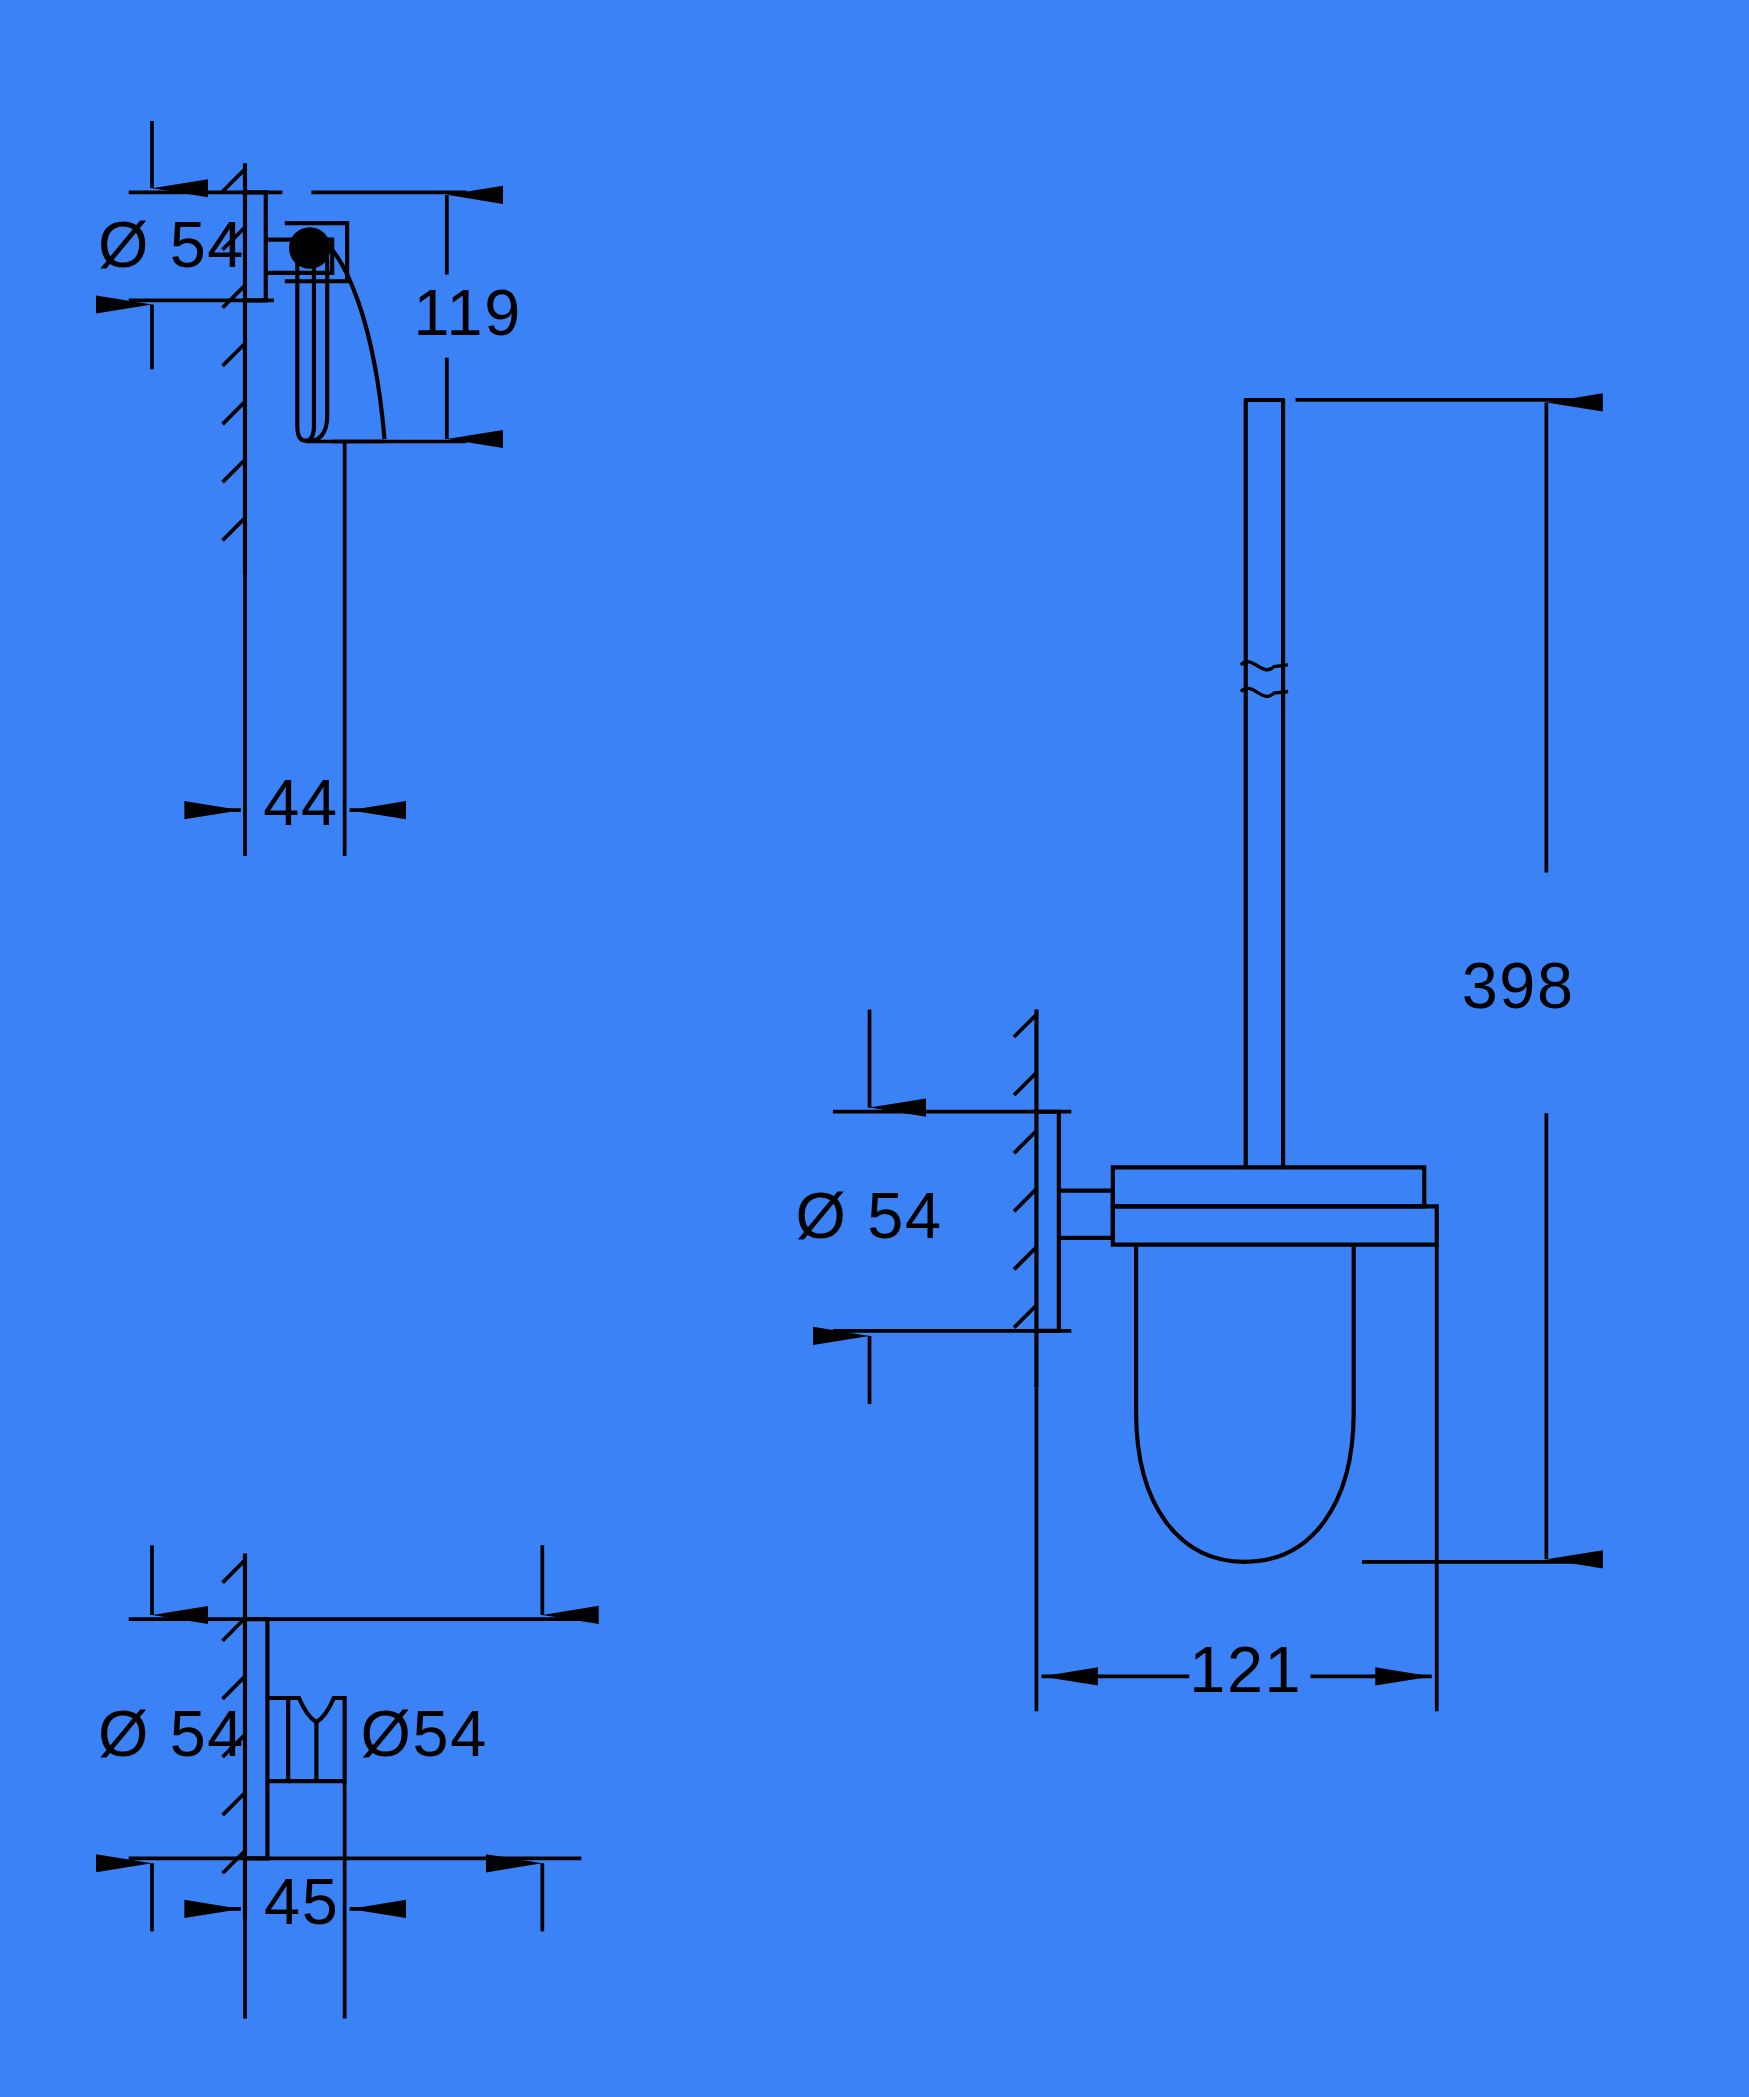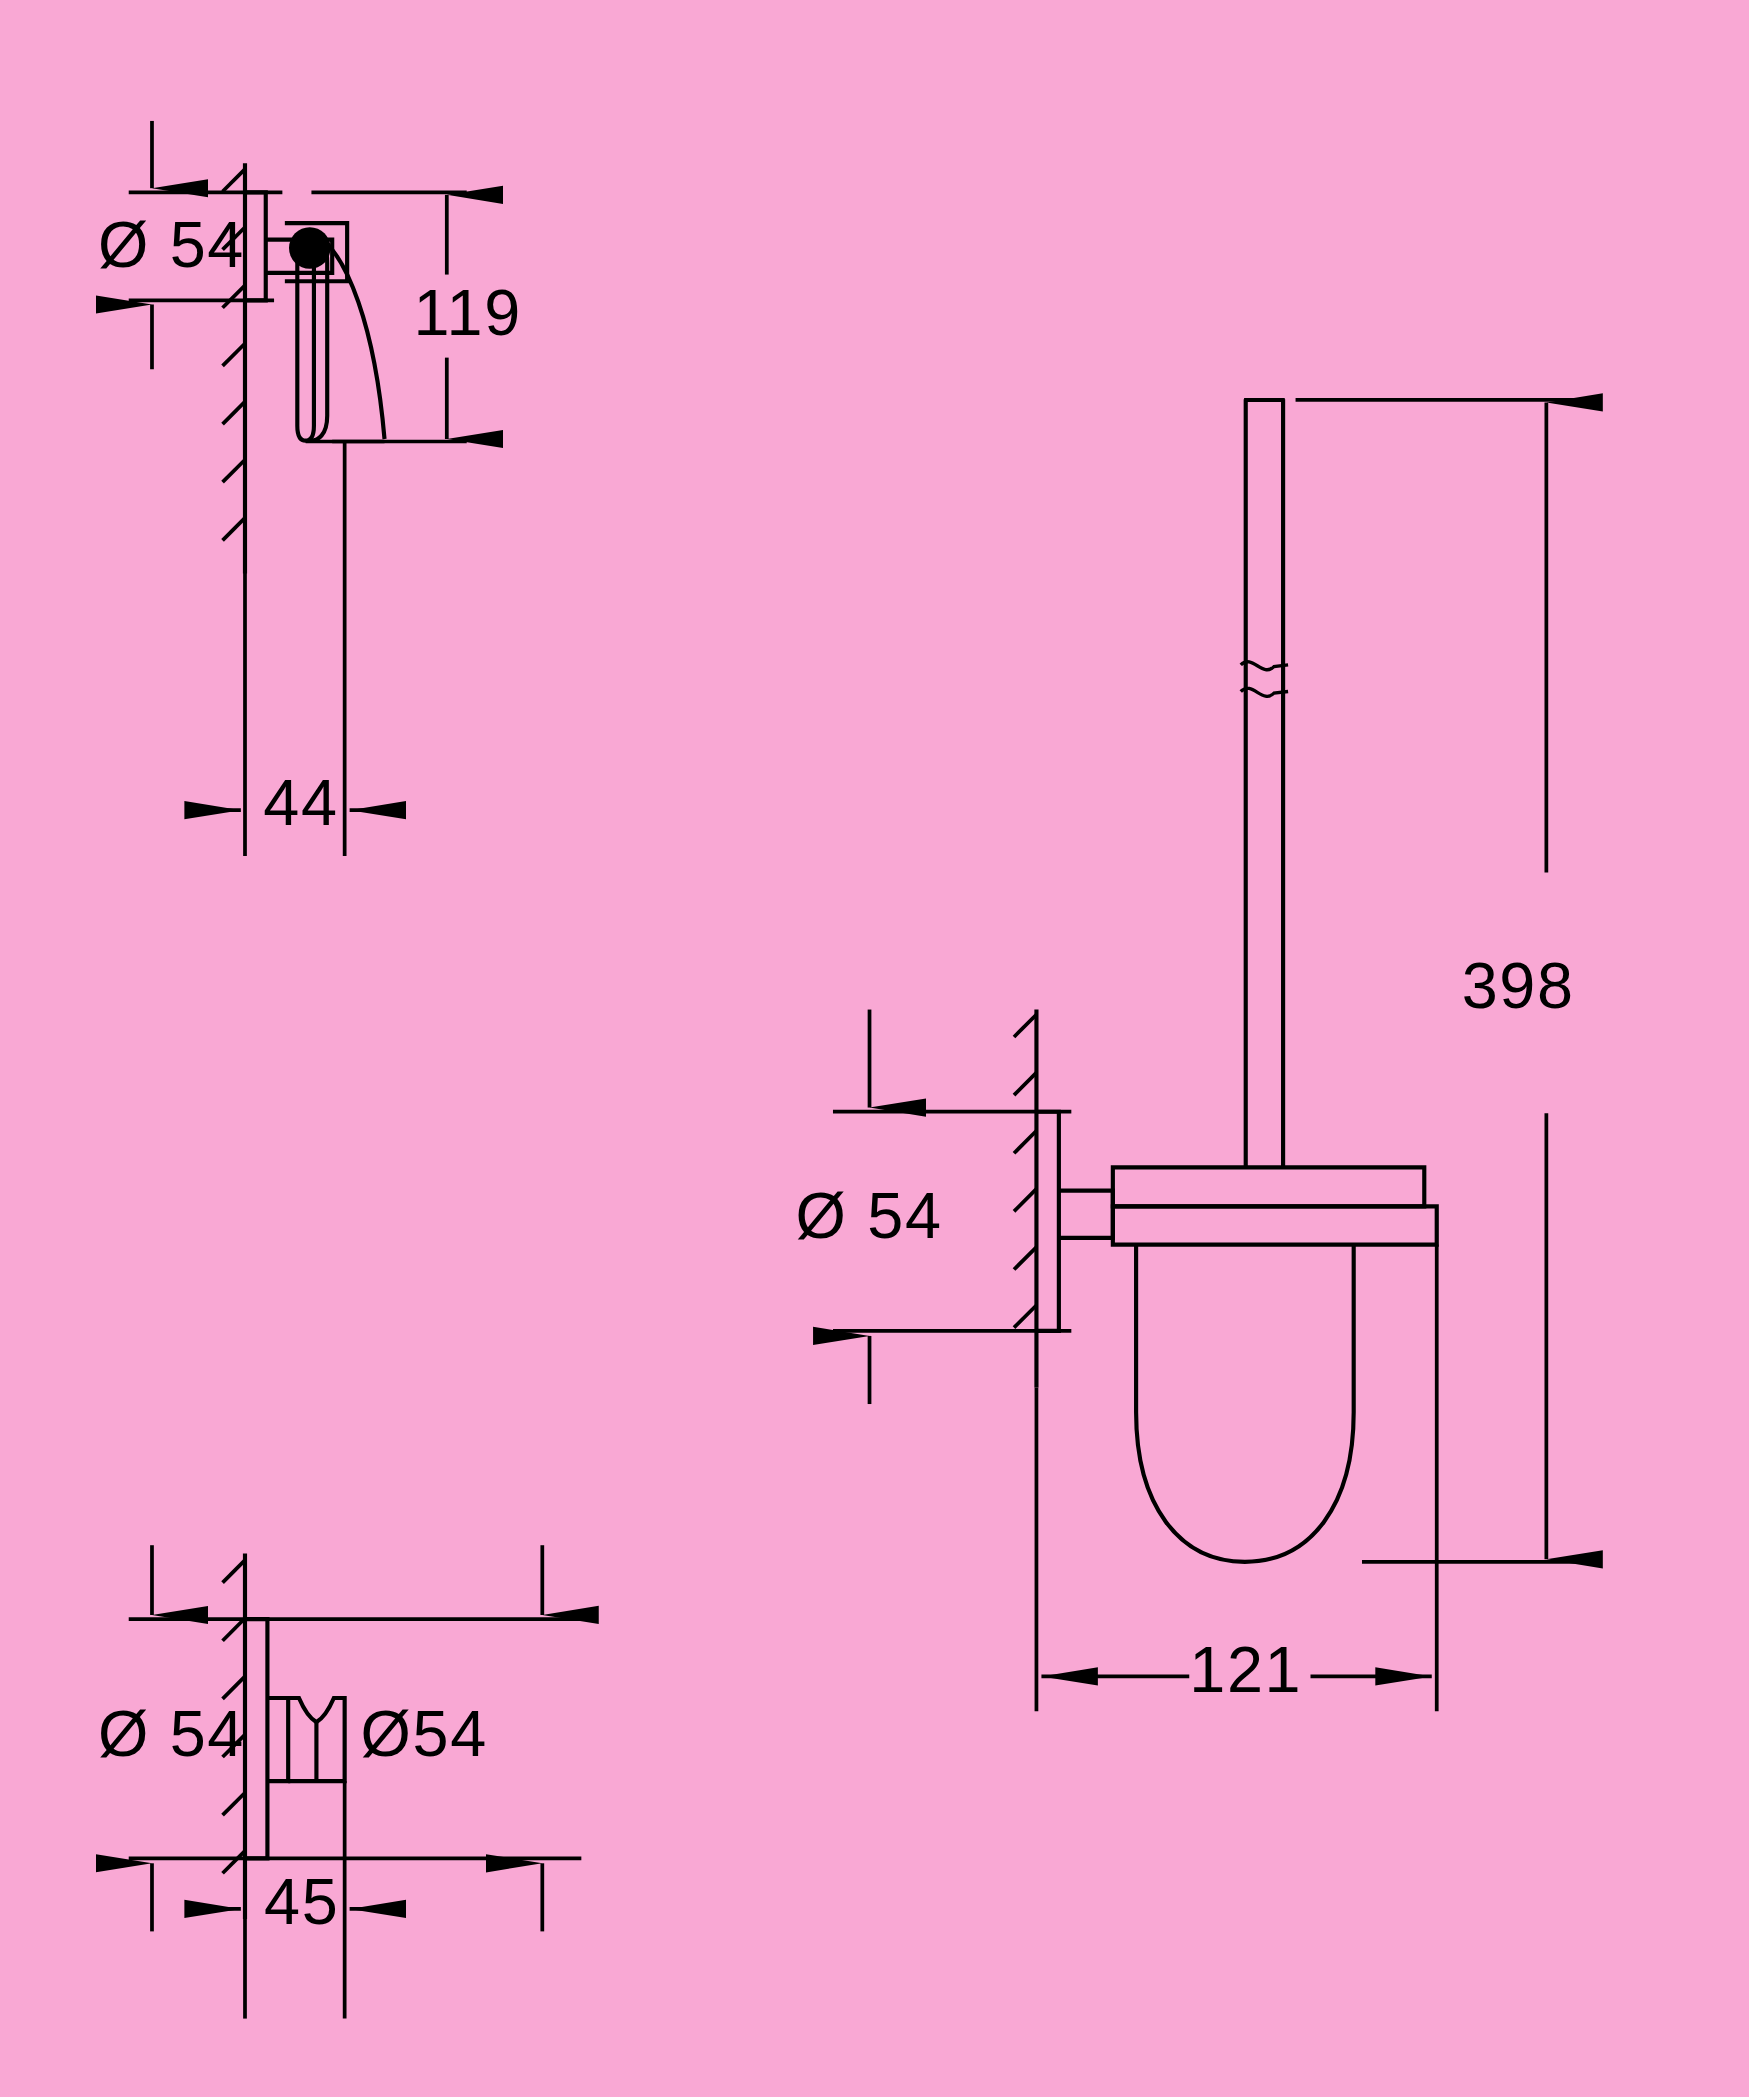--- a/index.html
+++ b/index.html
@@ -4,21 +4,21 @@
 <style>
   html,body{margin:0;padding:0;background:#ffffff;}
   body{
     font-family:"Liberation Sans", sans-serif;
     color:#000000;
   }
   #sheet{
     position:relative;
     width:1749px;
     height:2098px;
-    background:#f9a8d4;
+    background:#3b82f6;
     overflow:hidden;
   }
   #sheet svg{
     position:absolute;
     left:0; top:0;
     width:1749px;
     height:2098px;
     display:block;
   }
   text{

